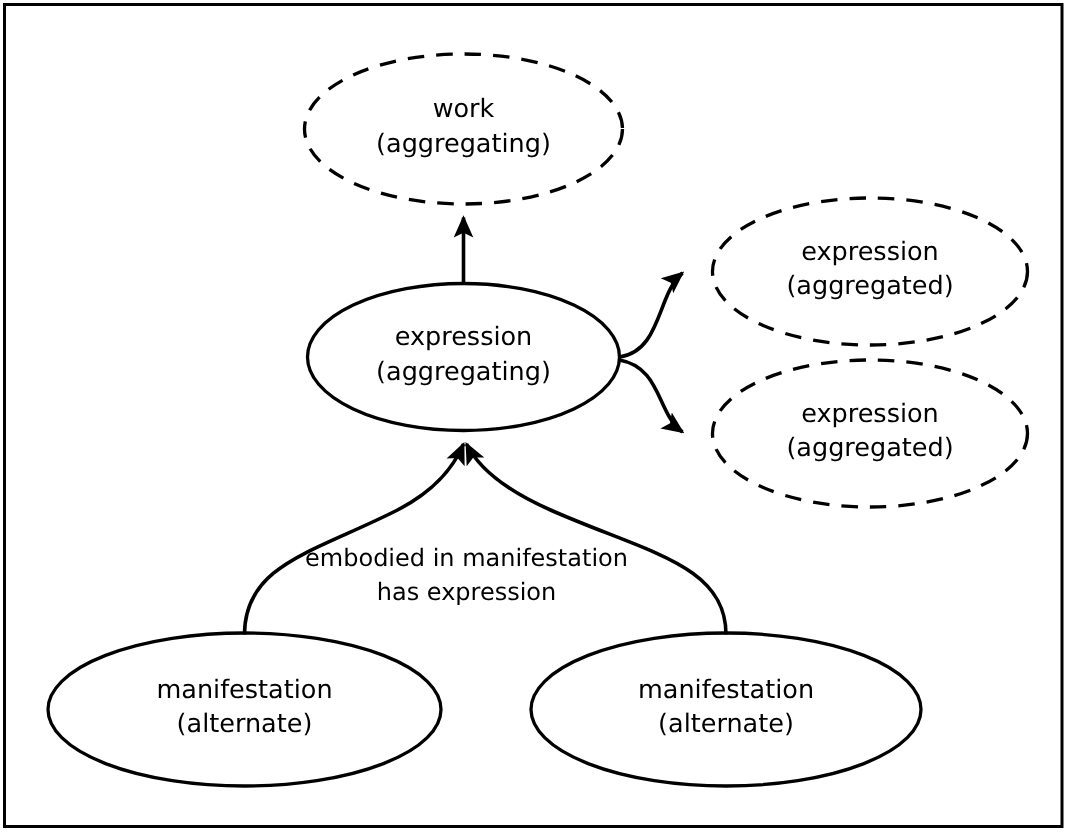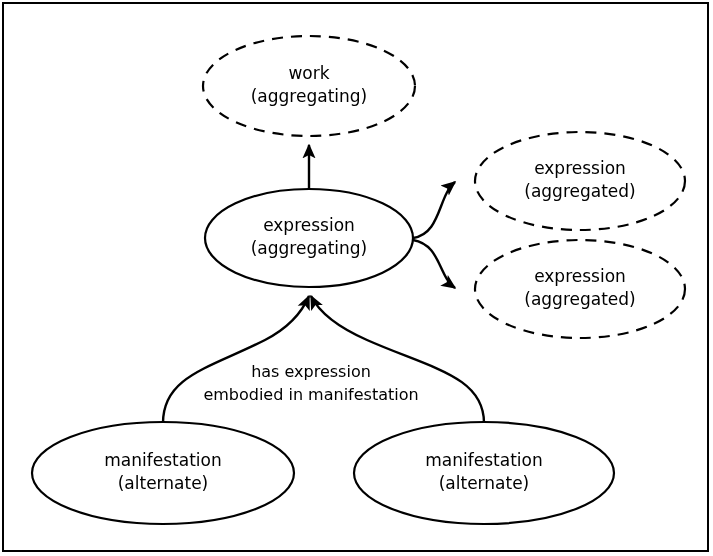--- a/index.html
+++ b/index.html
@@ -116,17 +116,17 @@
     <span class="lbl-line">manifestation</span>
     <span class="lbl-line">(alternate)</span>
   </div>
 
   <div class="node-label" style="left:354px; top:449px; width:260px;">
     <span class="lbl-line">manifestation</span>
     <span class="lbl-line">(alternate)</span>
   </div>
 
   <div class="edge-label" style="left:181px; top:361px; width:260px;">
+    <span class="lbl-line">embodied in manifestation</span>
     <span class="lbl-line">has expression</span>
-    <span class="lbl-line">embodied in manifestation</span>
   </div>
 
 </div>
 
 </body></html>

